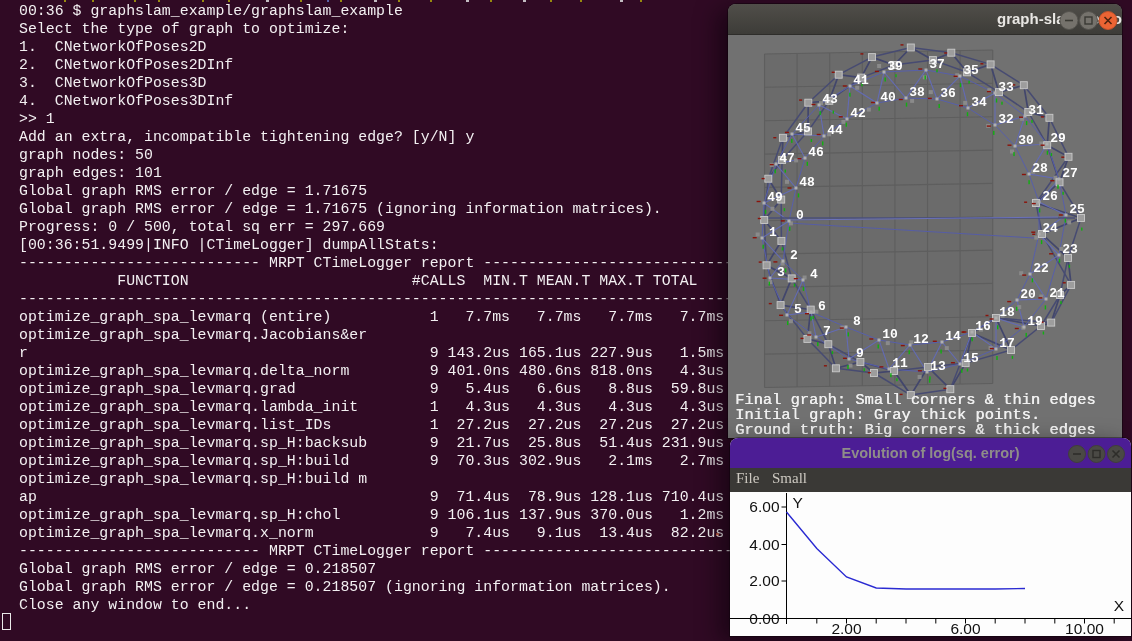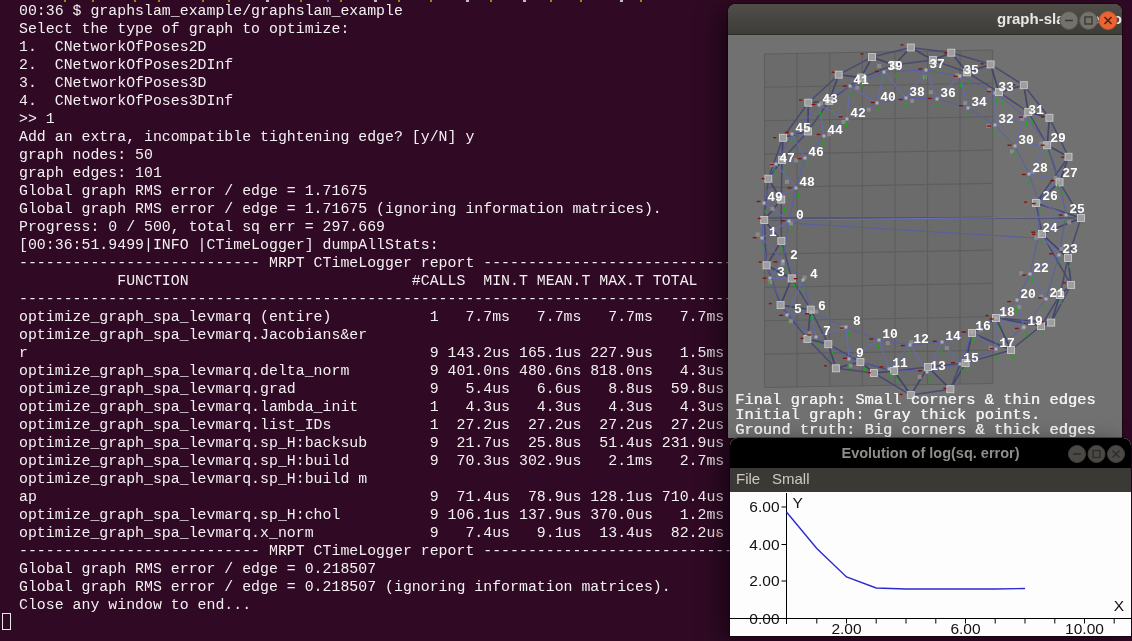--- a/index.html
+++ b/index.html
@@ -573,33 +573,33 @@
       </g>
       <g fill="#efefef" font-family="Liberation Mono, monospace" font-size="15.4px" style="text-shadow:0.4px 0 0 #efefef">
         <text x="735" y="404" textLength="360.5">Final graph: Small corners &amp; thin edges</text>
         <text x="735" y="419" textLength="305">Initial graph: Gray thick points.</text>
         <text x="735" y="434" textLength="360.5">Ground truth: Big corners &amp; thick edges</text>
       </g>
     </svg>
 </div>
 
 <div class="win" style="left:730px;top:438px;width:401px;height:198px;border-radius:8px 8px 0 0;background:#fdfdfd">
-  <div class="tbar" style="height:30px;border-radius:8px 8px 0 0;background:#000000">
+  <div class="tbar" style="height:30px;border-radius:8px 8px 0 0;background:#4c1d95">
     <div style="text-align:center;line-height:30px;font-size:14.5px;color:#8f8d89">Evolution of log(sq. error)</div>
     <svg width="401" height="31" style="position:absolute;left:0;top:0">
         <circle cx="347" cy="16" r="8.5" fill="#4a4945" stroke="#403f3b" stroke-width="1"></circle>
         <line x1="343" y1="16" x2="351" y2="16" stroke="#2e2d2a" stroke-width="1.6"></line>
         <circle cx="366.5" cy="16" r="8.5" fill="#4a4945" stroke="#403f3b" stroke-width="1"></circle>
         <rect x="363.0" y="12.5" width="7" height="7" fill="none" stroke="#2e2d2a" stroke-width="1.4"></rect>
         <circle cx="386" cy="16" r="8.5" fill="#4a4945" stroke="#403f3b" stroke-width="1"></circle>
         <line x1="382.5" y1="12.5" x2="389.5" y2="19.5" stroke="#2e2d2a" stroke-width="1.6"></line>
         <line x1="382.5" y1="19.5" x2="389.5" y2="12.5" stroke="#2e2d2a" stroke-width="1.6"></line>
       </svg>
   </div>
-  <div style="position:absolute;left:0;top:30px;width:100%;height:24px;background:#3a3936;font-family:Liberation Sans, sans-serif;font-size:15px;color:#cdc9c1">
+  <div style="position:absolute;left:0;top:30px;width:100%;height:24px;background:#3a3936;font-family:Liberation Serif, serif;font-size:15px;color:#cdc9c1">
     <span style="position:absolute;left:6px;top:2px">File</span>
     <span style="position:absolute;left:42px;top:2px">Small</span>
   </div>
   <svg width="401" height="144" viewBox="730 492 401 144" style="position:absolute;left:0;top:54px">
       <line x1="786.5" y1="493" x2="786.5" y2="624" stroke="#000" stroke-width="1"></line>
       <line x1="730" y1="618.5" x2="1131" y2="618.5" stroke="#000" stroke-width="1"></line>
       <line x1="781.5" y1="507" x2="786.5" y2="507" stroke="#000" stroke-width="1"></line>
       <line x1="781.5" y1="544.5" x2="786.5" y2="544.5" stroke="#000" stroke-width="1"></line>
       <line x1="781.5" y1="581" x2="786.5" y2="581" stroke="#000" stroke-width="1"></line>
       <line x1="816.8" y1="618.5" x2="816.8" y2="623.5" stroke="#000" stroke-width="1"></line>

